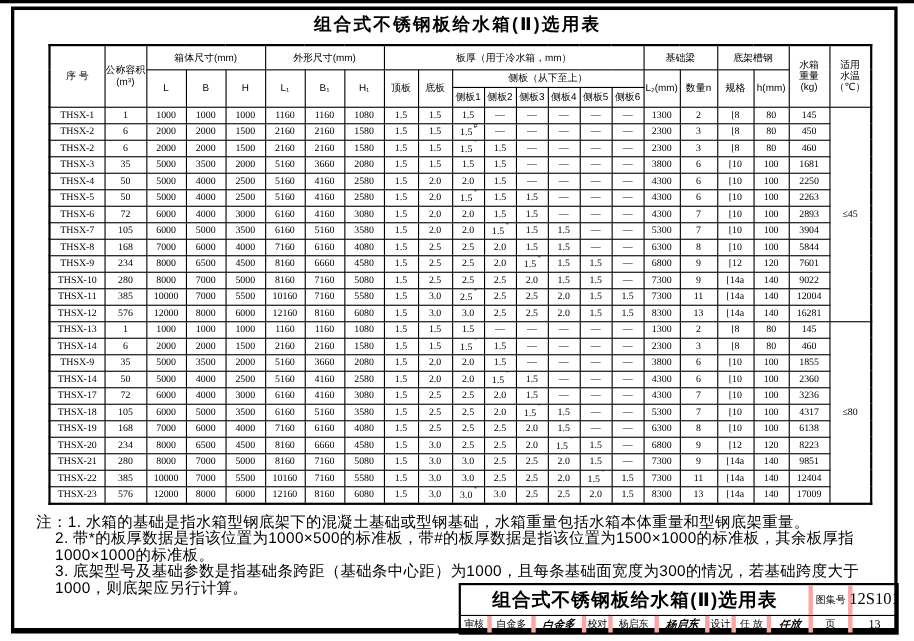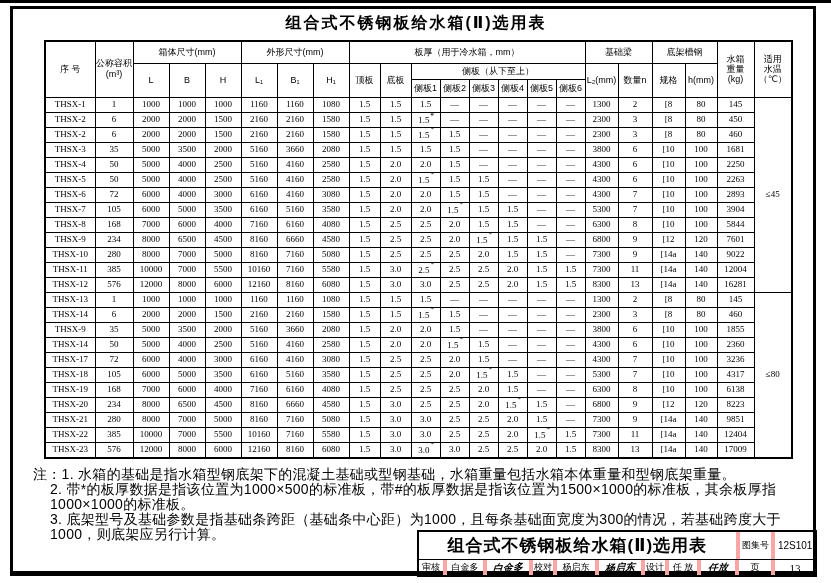--- a/index.html
+++ b/index.html
@@ -46,21 +46,21 @@
   .tb-bottom{display:flex;flex:1;}
   .tb-title{
     width:320px;display:flex;align-items:center;justify-content:center;
     font-size:17px;font-weight:bold;letter-spacing:1px;box-sizing:border-box;
   }
   .tb-cell{
     display:flex;align-items:center;justify-content:center;
     border-left:4px solid #fca5a5;box-sizing:border-box;font-size:9px;
   }
   .tb-atlas-label{width:36px;}
-  .tb-atlas-no{width:44px;font-size:10px;font-family:Liberation Sans, sans-serif;}
+  .tb-atlas-no{width:44px;font-size:15px;font-family:Liberation Serif, serif;}
   .tb-bottom .tb-cell:first-child{border-left:none;}
   .sig{
     font-family:"Liberation Serif","DejaVu Serif",serif;font-style:italic;font-weight:bold;
     transform:rotate(-3deg) skewX(-6deg);font-size:10px;
   }
   .w24{width:24px;} .w40{width:40px;} .w46{width:46px;} .w42{width:42px;} .w32{width:32px;}
   .tb-page-label{width:36px;} .tb-page-no{width:44px;font-size:11px;font-family:"Liberation Serif","DejaVu Serif",serif;}
 </style>
 </head>
 <body>

